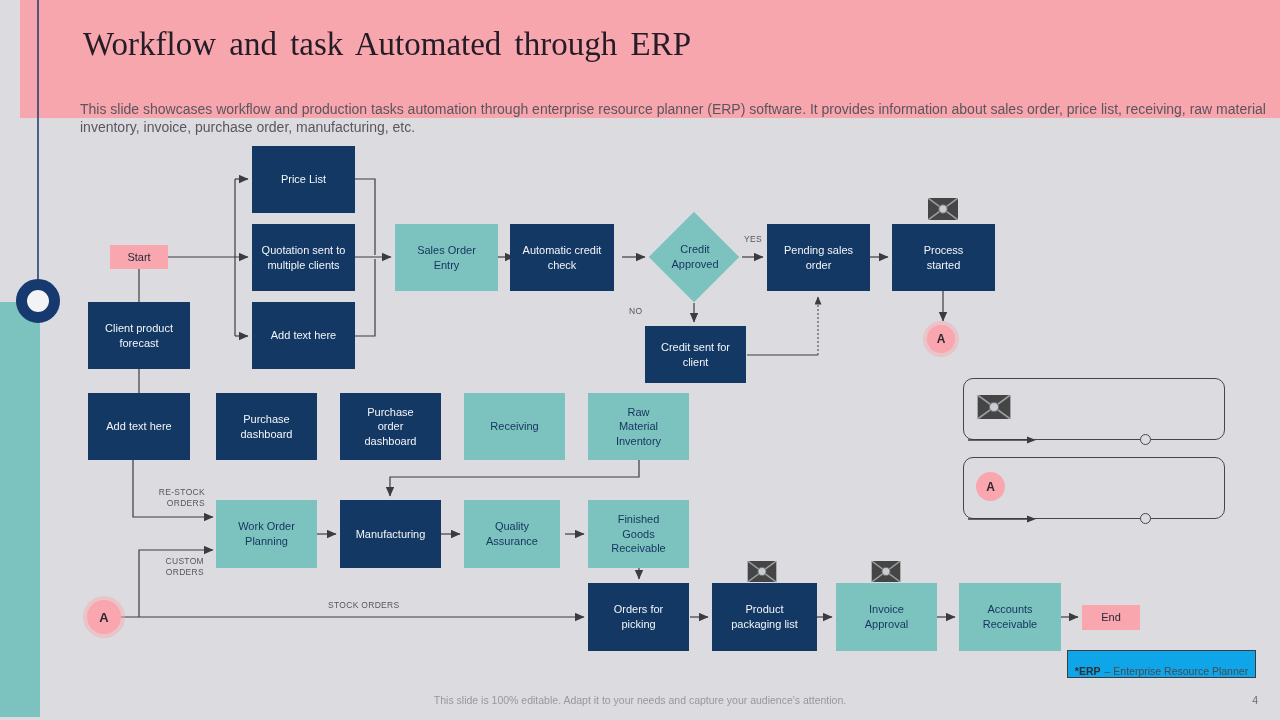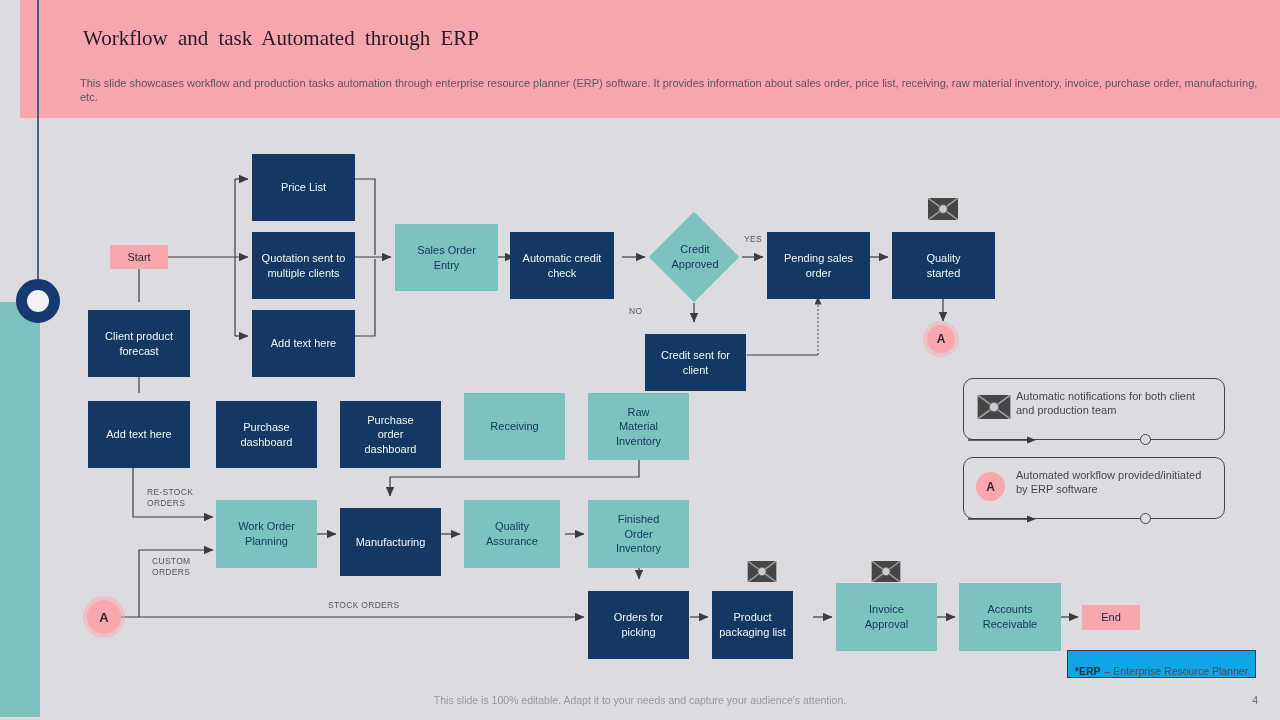--- a/index.html
+++ b/index.html
@@ -2,43 +2,43 @@
 <html><head>
 <meta charset="utf-8">
 <style>
   html,body{margin:0;padding:0;}
   body{width:1280px;height:720px;position:relative;overflow:hidden;
        background:#dcdce0;font-family:"Liberation Sans",sans-serif;}
   .abs{position:absolute;}
   
   #header-band{left:20px;top:0;width:1260px;height:118px;background:#f8a6ad;z-index:0;}
   #page-title{left:83px;top:26px;width:1100px;font-family:"Liberation Serif",serif;
-      font-size:21px;color:#241c26;word-spacing:5px;z-index:2;}
-  #page-desc{left:80px;top:76px;width:1192px;font-size:11px;line-height:1.3;
+      font-size:33px;color:#241c26;word-spacing:5px;z-index:2;}
+  #page-desc{left:80px;top:100px;width:1192px;font-size:14px;line-height:1.3;
       color:#5a5560;z-index:2;}
   
   #teal-bar{left:0;top:302px;width:40px;height:415px;background:#7cc2bf;z-index:0;}
   
   #overlay{left:0;top:0;z-index:1;}
   .edge{stroke:#3c3c40;stroke-width:1.2;fill:none;}
   .edge-dot{stroke:#3c3c40;stroke-width:1;fill:none;stroke-dasharray:2 2;}
   
   .box{position:absolute;display:flex;align-items:center;justify-content:center;
        text-align:center;font-size:11px;line-height:1.32;z-index:2;}
   .box span{display:inline-block;}
-  .navy{background:#133863;color:#f3f5f9;margin-top:8px;}
+  .navy{background:#133863;color:#f3f5f9;}
   .teal{background:#7cc2bf;color:#14355e;}
   .pinkbox{background:#f9a6ae;color:#232b3e;}
   .circle-a{position:absolute;border-radius:50%;background:#f9a6ae;color:#30262e;
        display:flex;align-items:center;justify-content:center;font-weight:bold;
        box-shadow:0 0 0 4px rgba(249,166,174,.45);z-index:2;}
   #diamond-shape{left:662px;top:225px;width:64px;height:64px;background:#7cc2bf;
        transform:rotate(45deg);z-index:2;}
   #diamond-label{left:650px;top:235px;width:90px;height:44px;background:transparent;}
-  .edge-label{position:absolute;font-size:8.5px;color:#55555a;text-align:left;
+  .edge-label{position:absolute;font-size:8.5px;color:#55555a;text-align:right;
        line-height:1.25;letter-spacing:.3px;z-index:2;}
   
   .env{position:absolute;z-index:2;}
   
   .callout{position:absolute;width:260px;height:60px;border:1.2px solid #46464a;
        border-radius:10px;z-index:2;}
   .callout-text{position:absolute;left:52px;top:11px;width:196px;font-size:11px;
        line-height:1.25;color:#46464c;}
   .callout-arrow{position:absolute;left:4px;bottom:-5.5px;z-index:3;}
   .callout-dot{position:absolute;left:176px;bottom:-5.5px;width:9px;height:9px;
@@ -139,21 +139,21 @@
 
 <div class="abs" id="diamond-shape"></div>
 <div class="box" id="diamond-label" style="color:#14355e">
     <span style="width:62px">Credit Approved</span>
   </div>
 
 <div class="box navy" style="left:767px;top:224px;width:103px;height:67px">
     <span style="width:76px">Pending sales order</span>
   </div>
 <div class="box navy" style="left:892px;top:224px;width:103px;height:67px">
-    <span style="width:56px">Quality started</span>
+    <span style="width:56px">Process started</span>
   </div>
 <div class="box navy" style="left:645px;top:326px;width:101px;height:57px">
     <span style="width:72px">Credit sent for client</span>
   </div>
 
 <div class="circle-a" style="left:927px;top:325px;width:28px;height:28px;font-size:12px">
     <span>A</span>
   </div>
 <div class="circle-a" style="left:87px;top:600px;width:34px;height:34px;font-size:13px">
     <span>A</span>
@@ -178,27 +178,27 @@
 <div class="box teal" style="left:216px;top:500px;width:101px;height:68px">
     <span style="width:78px">Work Order Planning</span>
   </div>
 <div class="box navy" style="left:340px;top:500px;width:101px;height:68px">
     <span>Manufacturing</span>
   </div>
 <div class="box teal" style="left:464px;top:500px;width:96px;height:68px">
     <span style="width:70px">Quality Assurance</span>
   </div>
 <div class="box teal" style="left:588px;top:500px;width:101px;height:68px">
-    <span style="width:58px">Finished Order Inventory</span>
+    <span style="width:58px">Finished Goods Receivable</span>
   </div>
 
 <div class="box navy" style="left:588px;top:583px;width:101px;height:68px">
     <span style="width:64px">Orders for picking</span>
   </div>
-<div class="box navy" style="left:712px;top:583px;width:81px;height:68px">
+<div class="box navy" style="left:712px;top:583px;width:105px;height:68px">
     <span style="width:88px">Product packaging list</span>
   </div>
 <div class="box teal" style="left:836px;top:583px;width:101px;height:68px">
     <span style="width:58px">Invoice Approval</span>
   </div>
 <div class="box teal" style="left:959px;top:583px;width:102px;height:68px">
     <span style="width:78px">Accounts Receivable</span>
   </div>
 <div class="box pinkbox" style="left:1082px;top:605px;width:58px;height:25px">
     <span>End</span>
@@ -225,33 +225,31 @@
   <path d="M0,0 L15,11 L30,0 M0,22 L15,11 L30,22" stroke="#9aa0a4" stroke-width="1.5" fill="none"></path>
   <circle cx="15" cy="11" r="4.2" fill="#c9ccd0" stroke="#6a6f73"></circle>
 </svg>
 
 <div class="callout" style="left:963px;top:378px">
   <svg class="env" style="left:13px;top:16px" width="34" height="24" viewBox="0 0 30 22">
     <rect width="30" height="22" fill="#454545"></rect>
     <path d="M0,0 L15,11 L30,0 M0,22 L15,11 L30,22" stroke="#9aa0a4" stroke-width="1.5" fill="none"></path>
     <circle cx="15" cy="11" r="4.2" fill="#c9ccd0" stroke="#6a6f73"></circle>
   </svg>
-  <div class="callout-text">Automatic notifications for both client and production team</div>
   <svg class="callout-arrow" width="72" height="10">
     <line x1="0" y1="5" x2="60" y2="5" stroke="#3c3c40" stroke-width="1.3"></line>
     <polygon points="59,1.5 68,5 59,8.5" fill="#3c3c40"></polygon>
   </svg>
   <div class="callout-dot"></div>
 </div>
 
 <div class="callout" style="left:963px;top:457px">
   <div class="circle-a" style="left:12px;top:14px;width:29px;height:29px;font-size:12px;box-shadow:none">
       <span>A</span>
     </div>
-  <div class="callout-text">Automated workflow provided/initiated by ERP software</div>
   <svg class="callout-arrow" width="72" height="10">
     <line x1="0" y1="5" x2="60" y2="5" stroke="#3c3c40" stroke-width="1.3"></line>
     <polygon points="59,1.5 68,5 59,8.5" fill="#3c3c40"></polygon>
   </svg>
   <div class="callout-dot"></div>
 </div>
 
 <div class="abs" id="footnote-box">
   <b>*ERP</b>
   <span>– Enterprise Resource Planner</span>

